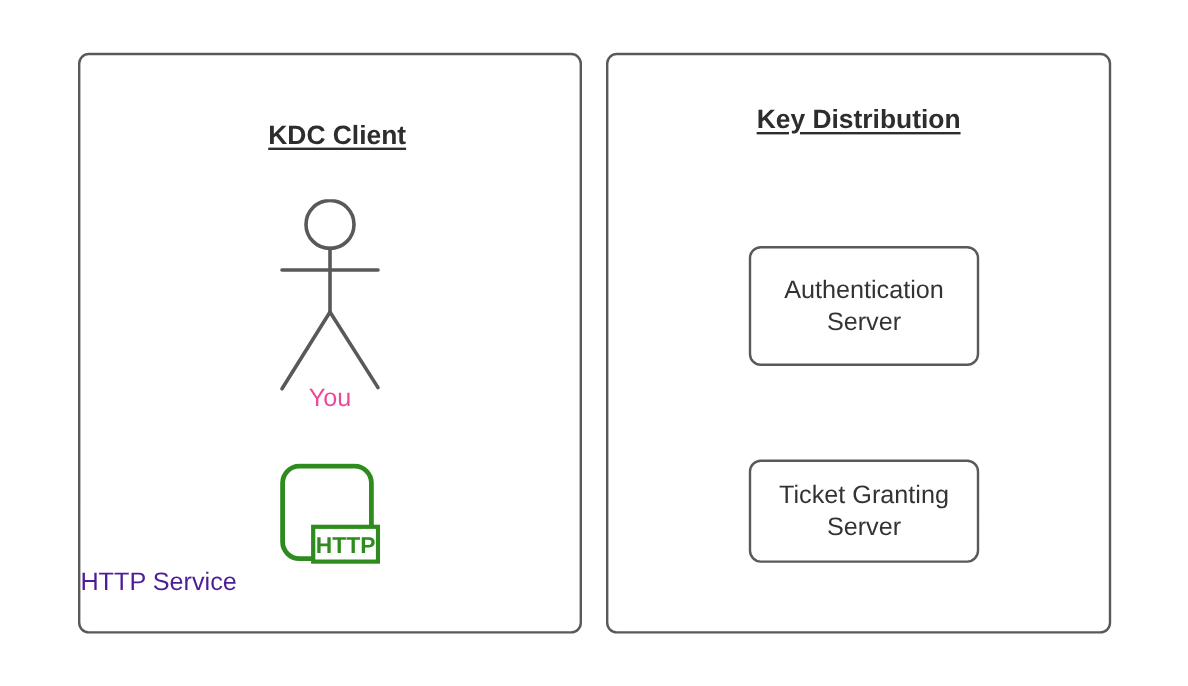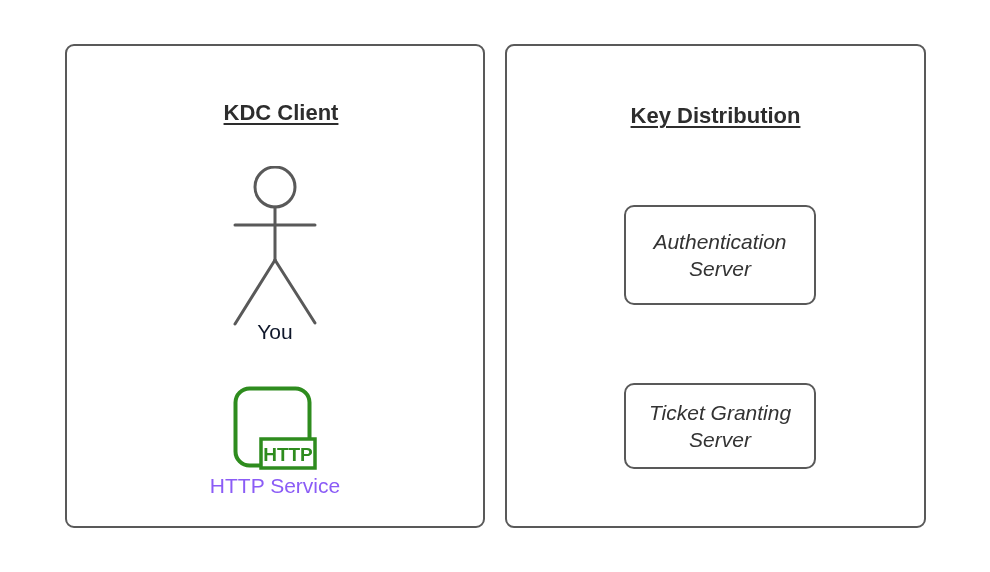--- a/index.html
+++ b/index.html
@@ -32,21 +32,21 @@
     left: 0;
     right: 0;
     margin: 0;
     text-align: center;
     font-size: 22px;
     font-weight: 700;
     color: #2d2d2d;
     line-height: 28px;
   }
   .panel-left  .panel-title { top: 53px; padding-left: 12px; }
-  .panel-right .panel-title { top: 56px; }
+  .panel-right .panel-title { top: 40px; }
   .panel-title .title-line {
     display: block;
     text-decoration: underline;
     text-decoration-thickness: 2px;
     text-underline-offset: 3px;
   }
 
   .actor-svg {
     position: absolute;
     top: 120px;
@@ -54,56 +54,55 @@
     transform: translateX(-50%);
   }
   .actor-label {
     position: absolute;
     top: 273px;
     left: 0;
     right: 0;
     text-align: center;
     font-size: 21px;
     line-height: 26px;
-    color: #0f172a;
+    color: #ec4899;
   }
   .http-svg {
     position: absolute;
     top: 340px;
     left: 50%;
     transform: translateX(-50%);
   }
   .service-label {
     position: absolute;
     top: 427px;
     left: 0;
     right: 0;
-    text-align: center;
+    text-align: left;
     font-size: 21px;
     line-height: 26px;
-    color: #8b5cf6;
+    color: #4c1d95;
   }
 
   .node-box {
     position: absolute;
     left: 117px;
     width: 192px;
     box-sizing: border-box;
     border: 2px solid #595959;
     border-radius: 10px;
     background: #ffffff;
     display: flex;
     flex-direction: column;
     align-items: center;
     justify-content: center;
     text-align: center;
     font-size: 21px;
     line-height: 27px;
     color: #333333;
-    font-style: italic;
   }
   .node-auth { top: 159px; height: 100px; }
   .node-tgs  { top: 337px; height: 86px; }
   .node-box .box-line { display: block; }
 </style>
 </head>
 <body>
 
 <div class="canvas">
 

